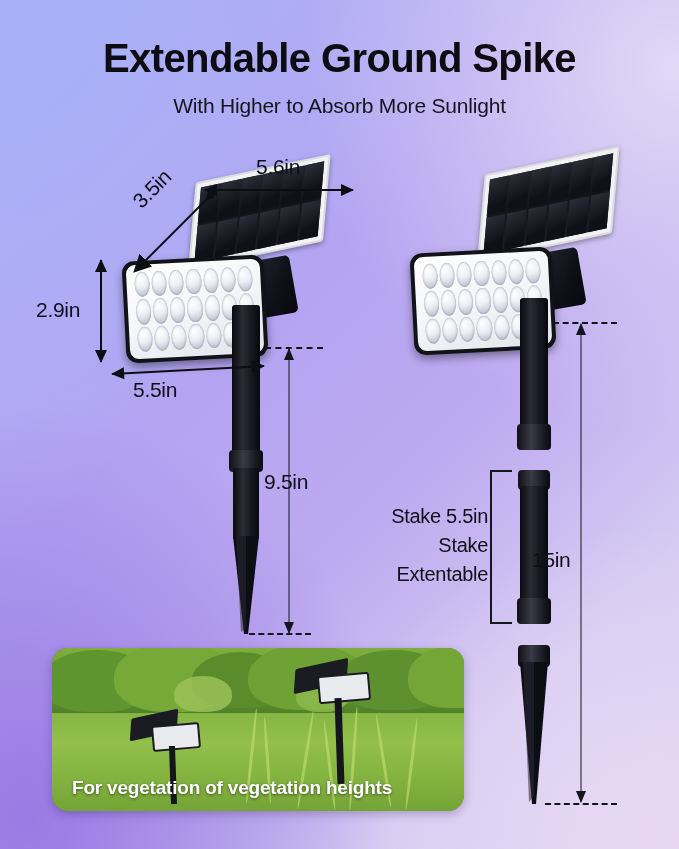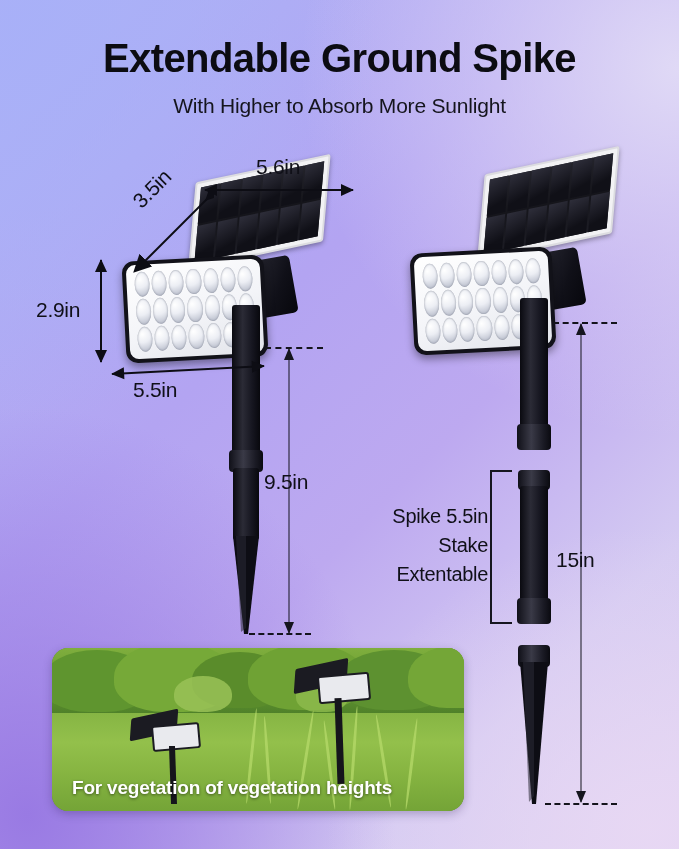--- a/index.html
+++ b/index.html
@@ -314,33 +314,33 @@
       <svg width="28" height="142" viewBox="0 0 28 142">
         <polygon points="0,0 28,0 16,142 12,142" fill="#0d0d14"></polygon>
         <polygon points="3,0 14,0 14,134 9,140" fill="#2b2b36" opacity="0.55"></polygon>
       </svg>
     </div>
 
     <div class="bracket" style="left:110px; top:470px; width:22px; height:154px;"></div>
   </div>
 
   <div style="position:absolute; left:360px; top:505px; width:128px; text-align:right;">
-    <div class="dim small" style="position:static;">Spike 5.5in</div>
+    <div class="dim small" style="position:static;">Stake 5.5in</div>
     <div class="dim small" style="position:static; margin-top:6px;">Stake</div>
     <div class="dim small" style="position:static; margin-top:6px;">Extentable</div>
   </div>
 
   <div class="dashed" style="left:553px; top:322px; width:64px;"></div>
   <div class="dashed" style="left:545px; top:803px; width:72px;"></div>
   <div class="arrow-v thin" style="left:575px; top:324px; width:12px; height:478px;">
     <div class="aline-v"></div>
       <div class="ahead up"></div>
       <div class="ahead down"></div>
   </div>
-  <div class="dim" style="left:556px; top:548px; background: linear-gradient(90deg, rgba(190,170,240,0) 0%, rgba(193,173,240,0.0) 100%);">15in</div>
+  <div class="dim" style="left:532px; top:548px; background: linear-gradient(90deg, rgba(190,170,240,0) 0%, rgba(193,173,240,0.0) 100%);">15in</div>
 
   <div class="photo" style="left:52px; top:648px; width:412px; height:163px;">
     <div class="photo-sky"></div>
     <div class="hedge" style="left:-10px; top:2px; width:110px; height:62px; background:#5f952f;"></div>
     <div class="hedge" style="left:62px; top:-6px; width:120px; height:70px; background:#76a938;"></div>
     <div class="hedge" style="left:140px; top:4px; width:96px; height:56px; background:#5a8c2b;"></div>
     <div class="hedge" style="left:196px; top:-4px; width:118px; height:66px; background:#6fa234;"></div>
     <div class="hedge" style="left:286px; top:2px; width:112px; height:60px; background:#5d9130;"></div>
     <div class="hedge" style="left:356px; top:-2px; width:92px; height:62px; background:#74a637;"></div>
     <div class="hedge" style="left:122px; top:28px; width:58px; height:36px; background:#9ac257; opacity:.85;"></div>

